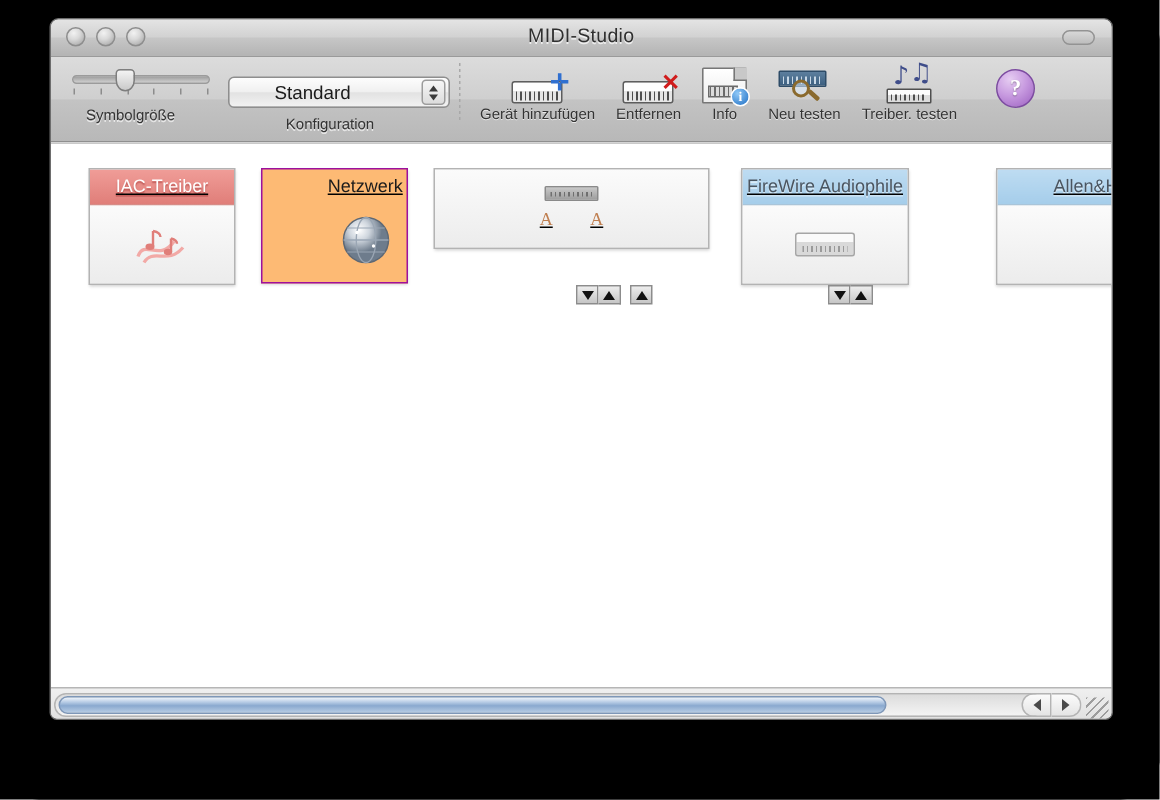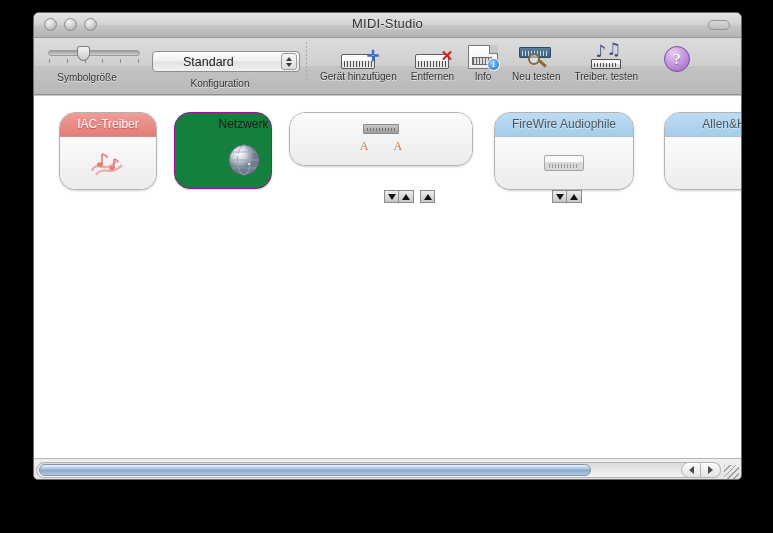--- a/index.html
+++ b/index.html
@@ -155,41 +155,42 @@
     text-shadow:0 1px 1px rgba(0,0,0,.35);
   }
   
   .canvas{
     position:relative;height:362px;background:#ffffff;
     border-top:1px solid #c9c9c9;overflow:hidden;
   }
   
   .device{
     position:absolute;width:98px;
-    border:1px solid #b3b3b3;border-radius:16px;
+    border:1px solid #b3b3b3;border-radius:0;
     background:#f3f3f3;overflow:hidden;
     box-shadow:0 1px 2px rgba(0,0,0,.18);
     box-sizing:border-box;
+    text-decoration:underline;
   }
   .dev-title{
     height:23px;line-height:23px;text-align:center;
     font-size:12px;white-space:nowrap;overflow:hidden;
     border-bottom:1px solid rgba(0,0,0,.10);
   }
   .dev-body{
     height:52px;display:flex;align-items:center;justify-content:center;
     background:linear-gradient(to bottom,#fbfbfb,#ececec);
   }
   .d-iac .dev-title{
     background:linear-gradient(to bottom,#f09d98,#e07e79);
     color:#ffffff;text-shadow:0 1px 1px rgba(150,40,40,.55);
   }
   .d-iac{background:#f6f6f6;}
   .d-net{
-    background:#15803d;border-color:#9d109d;padding-left:41px;
+    background:#fdba74;border-color:#9d109d;padding-left:41px;
   }
   .d-net .dev-title{
     background:transparent;color:#1b1b1b;border-bottom:none;
   }
   .d-net .dev-body{background:transparent;}
   .d-blue .dev-title{
     background:linear-gradient(to bottom,#bedcf2,#a5cdea);
     color:#4b5560;text-shadow:0 1px 0 rgba(255,255,255,.5);
   }
   
@@ -419,21 +420,21 @@
               <span class="tri-up"></span>
             </span>
         </span>
         <span class="arr-pair">
           <span class="arr">
               <span class="tri-up"></span>
             </span>
         </span>
       </div>
 
-      <div class="device d-blue" style="left:460px;top:16px;width:140px;">
+      <div class="device d-blue" style="left:460px;top:16px;width:112px;">
         <div class="dev-title">FireWire Audiophile</div>
         <div class="dev-body">
           <span class="fwbox"></span>
         </div>
       </div>
       <div class="arrows" style="left:518px;top:94px;">
         <span class="arr-pair">
           <span class="arr">
               <span class="tri-dn"></span>
             </span>

